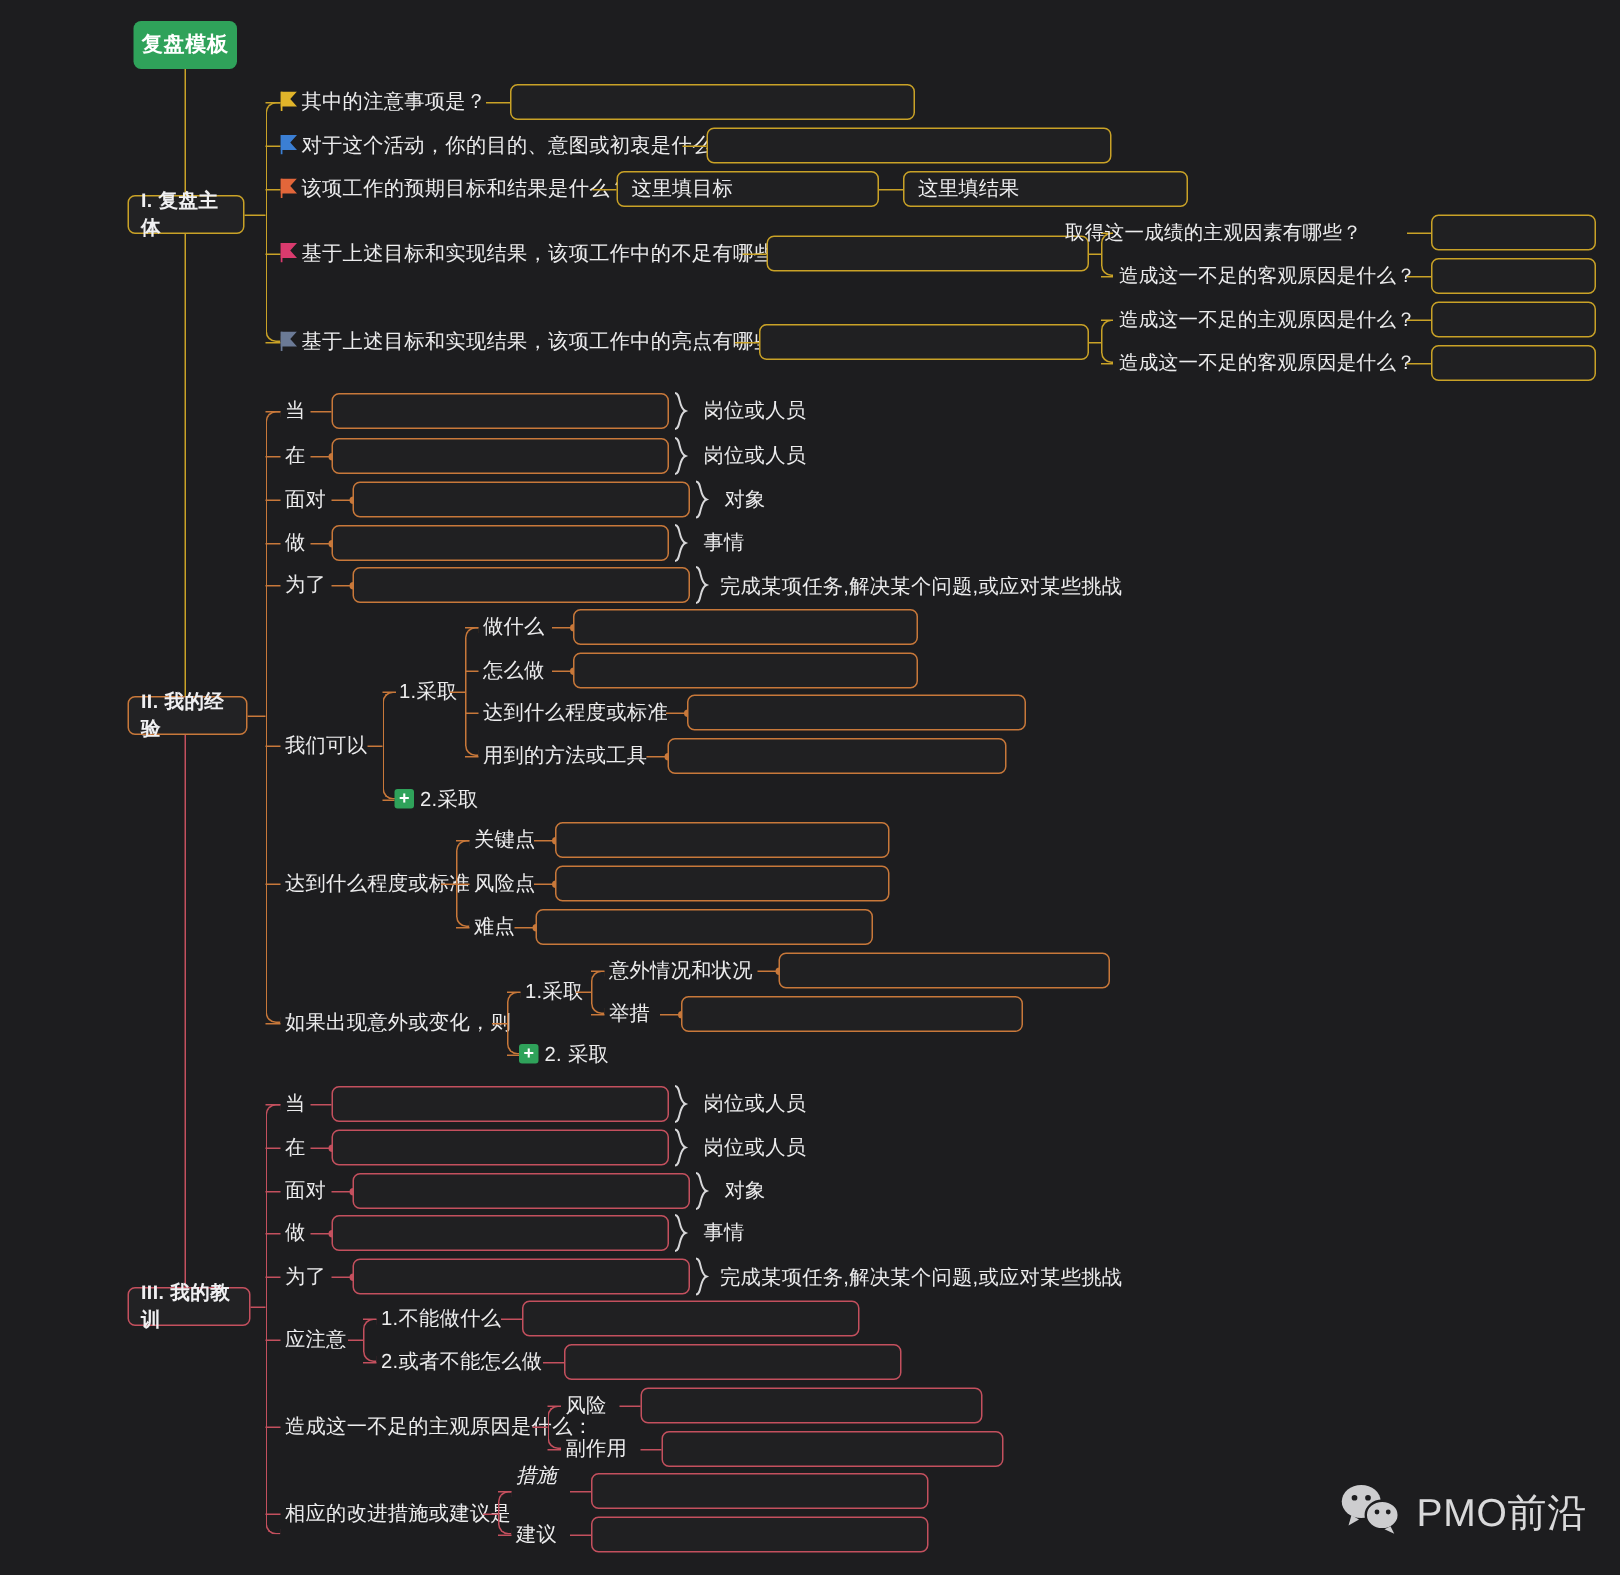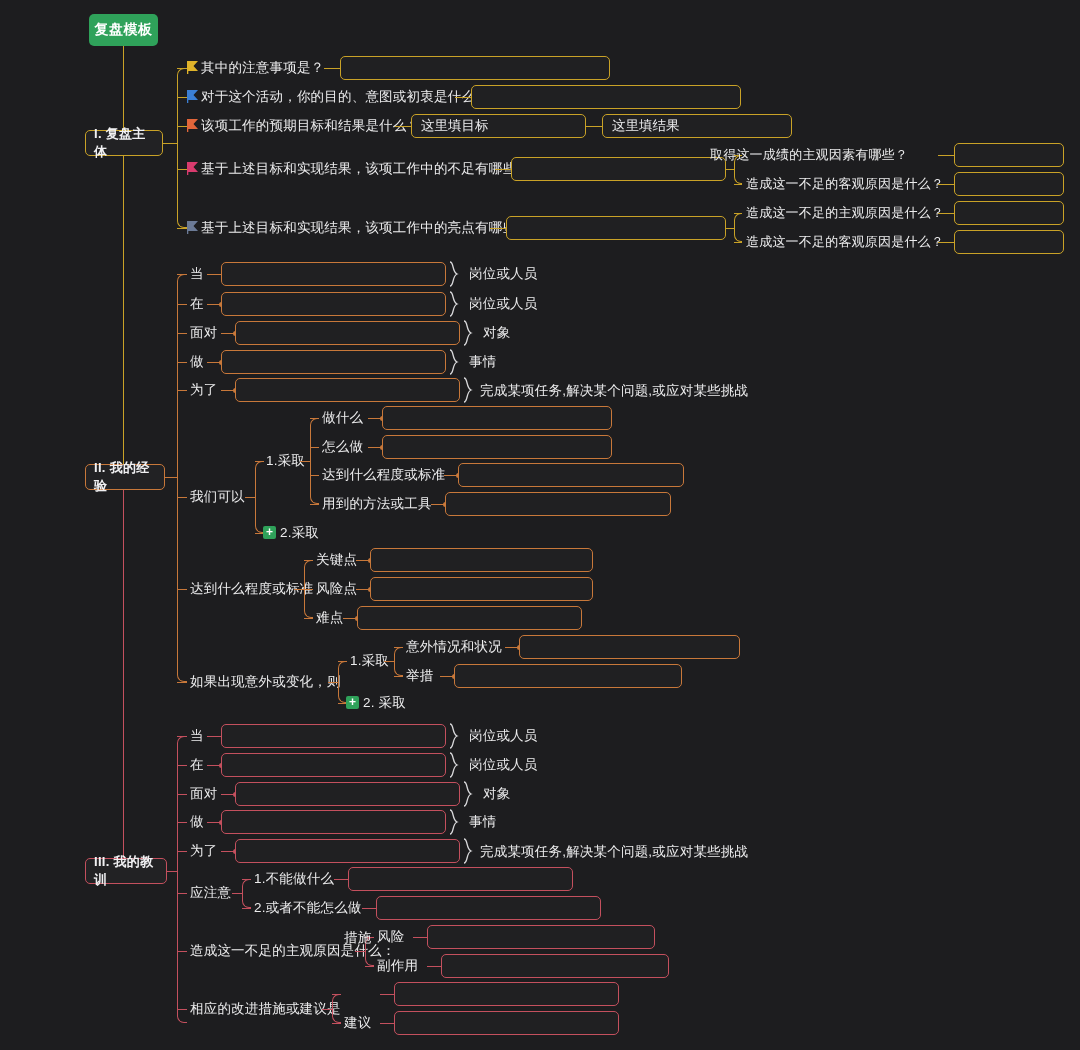--- a/index.html
+++ b/index.html
@@ -517,27 +517,42 @@
   <div class="box red" style="left:441px;top:954px;width:228px;height:24px;">
     <span class="bt"></span>
   </div>
 
   <div class="hl red" style="left:177px;top:1009px;width:10px;"></div>
   <div class="lbl" style="left:190px;top:1001px;">相应的改进措施或建议是</div>
   <div class="hl red" style="left:322px;top:1009px;width:10px;"></div>
   <div class="brk red" style="left:332px;top:994px;width:9px;height:29px;"></div>
 
   <div class="hl red" style="left:332px;top:994px;width:9px;"></div>
-  <div class="lbl" style="left:344px;top:930px;">措施</div>
+  <div class="lbl" style="left:344px;top:976px;font-style:italic;">措施</div>
   <div class="hl red" style="left:380px;top:994px;width:14px;"></div>
   <div class="box red" style="left:394px;top:982px;width:225px;height:24px;">
     <span class="bt"></span>
   </div>
 
   <div class="hl red" style="left:332px;top:1023px;width:9px;"></div>
   <div class="lbl" style="left:344px;top:1015px;">建议</div>
   <div class="hl red" style="left:380px;top:1023px;width:14px;"></div>
   <div class="box red" style="left:394px;top:1011px;width:225px;height:24px;">
     <span class="bt"></span>
   </div>
 
+  <div id="watermark">
+    <span>
+      <svg width="42" height="34" viewBox="0 0 42 34">
+        <ellipse cx="14.5" cy="12" rx="13" ry="11" fill="#dcdcde"></ellipse>
+        <path d="M8 21 L6 28 L13 24 Z" fill="#dcdcde"></path>
+        <circle cx="10" cy="9.5" r="1.9" fill="#1d1d1f"></circle>
+        <circle cx="19" cy="9.5" r="1.9" fill="#1d1d1f"></circle>
+        <ellipse cx="28.5" cy="21" rx="11" ry="9.5" fill="#dcdcde" stroke="#1d1d1f" stroke-width="1.6"></ellipse>
+        <path d="M34 28.5 L36.5 33.5 L30 30.5 Z" fill="#dcdcde"></path>
+        <circle cx="25" cy="19" r="1.6" fill="#1d1d1f"></circle>
+        <circle cx="32.5" cy="19" r="1.6" fill="#1d1d1f"></circle>
+      </svg>
+    </span>
+    <span class="wm-text">PMO前沿</span>
+  </div>
 
 </div>
 
 </body></html>

